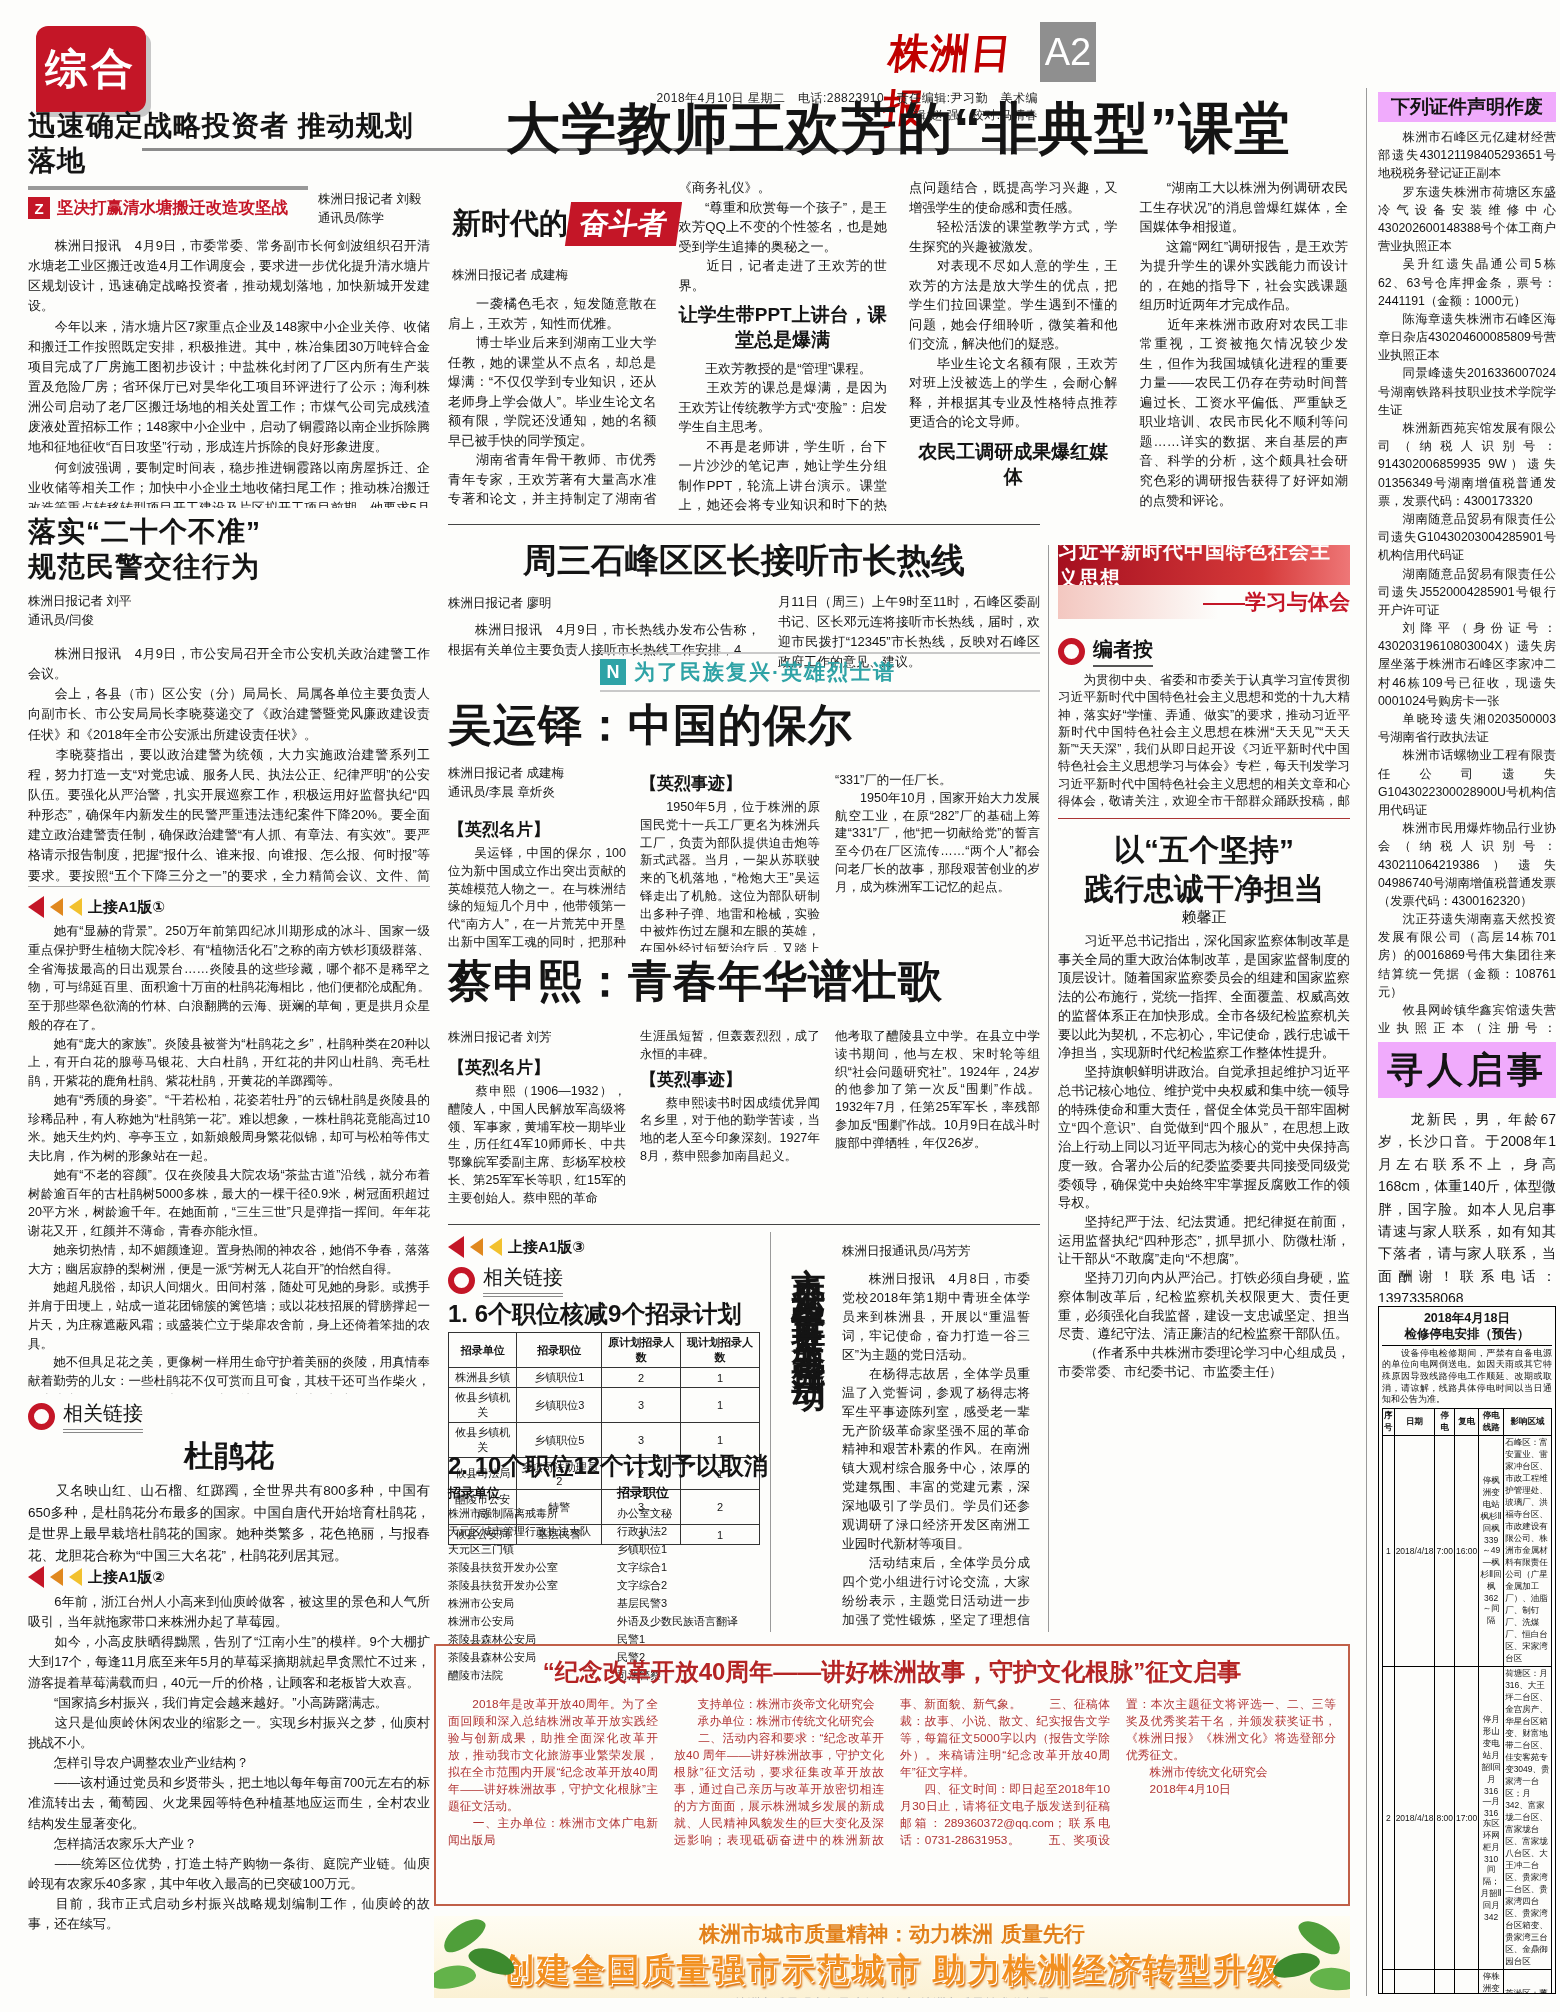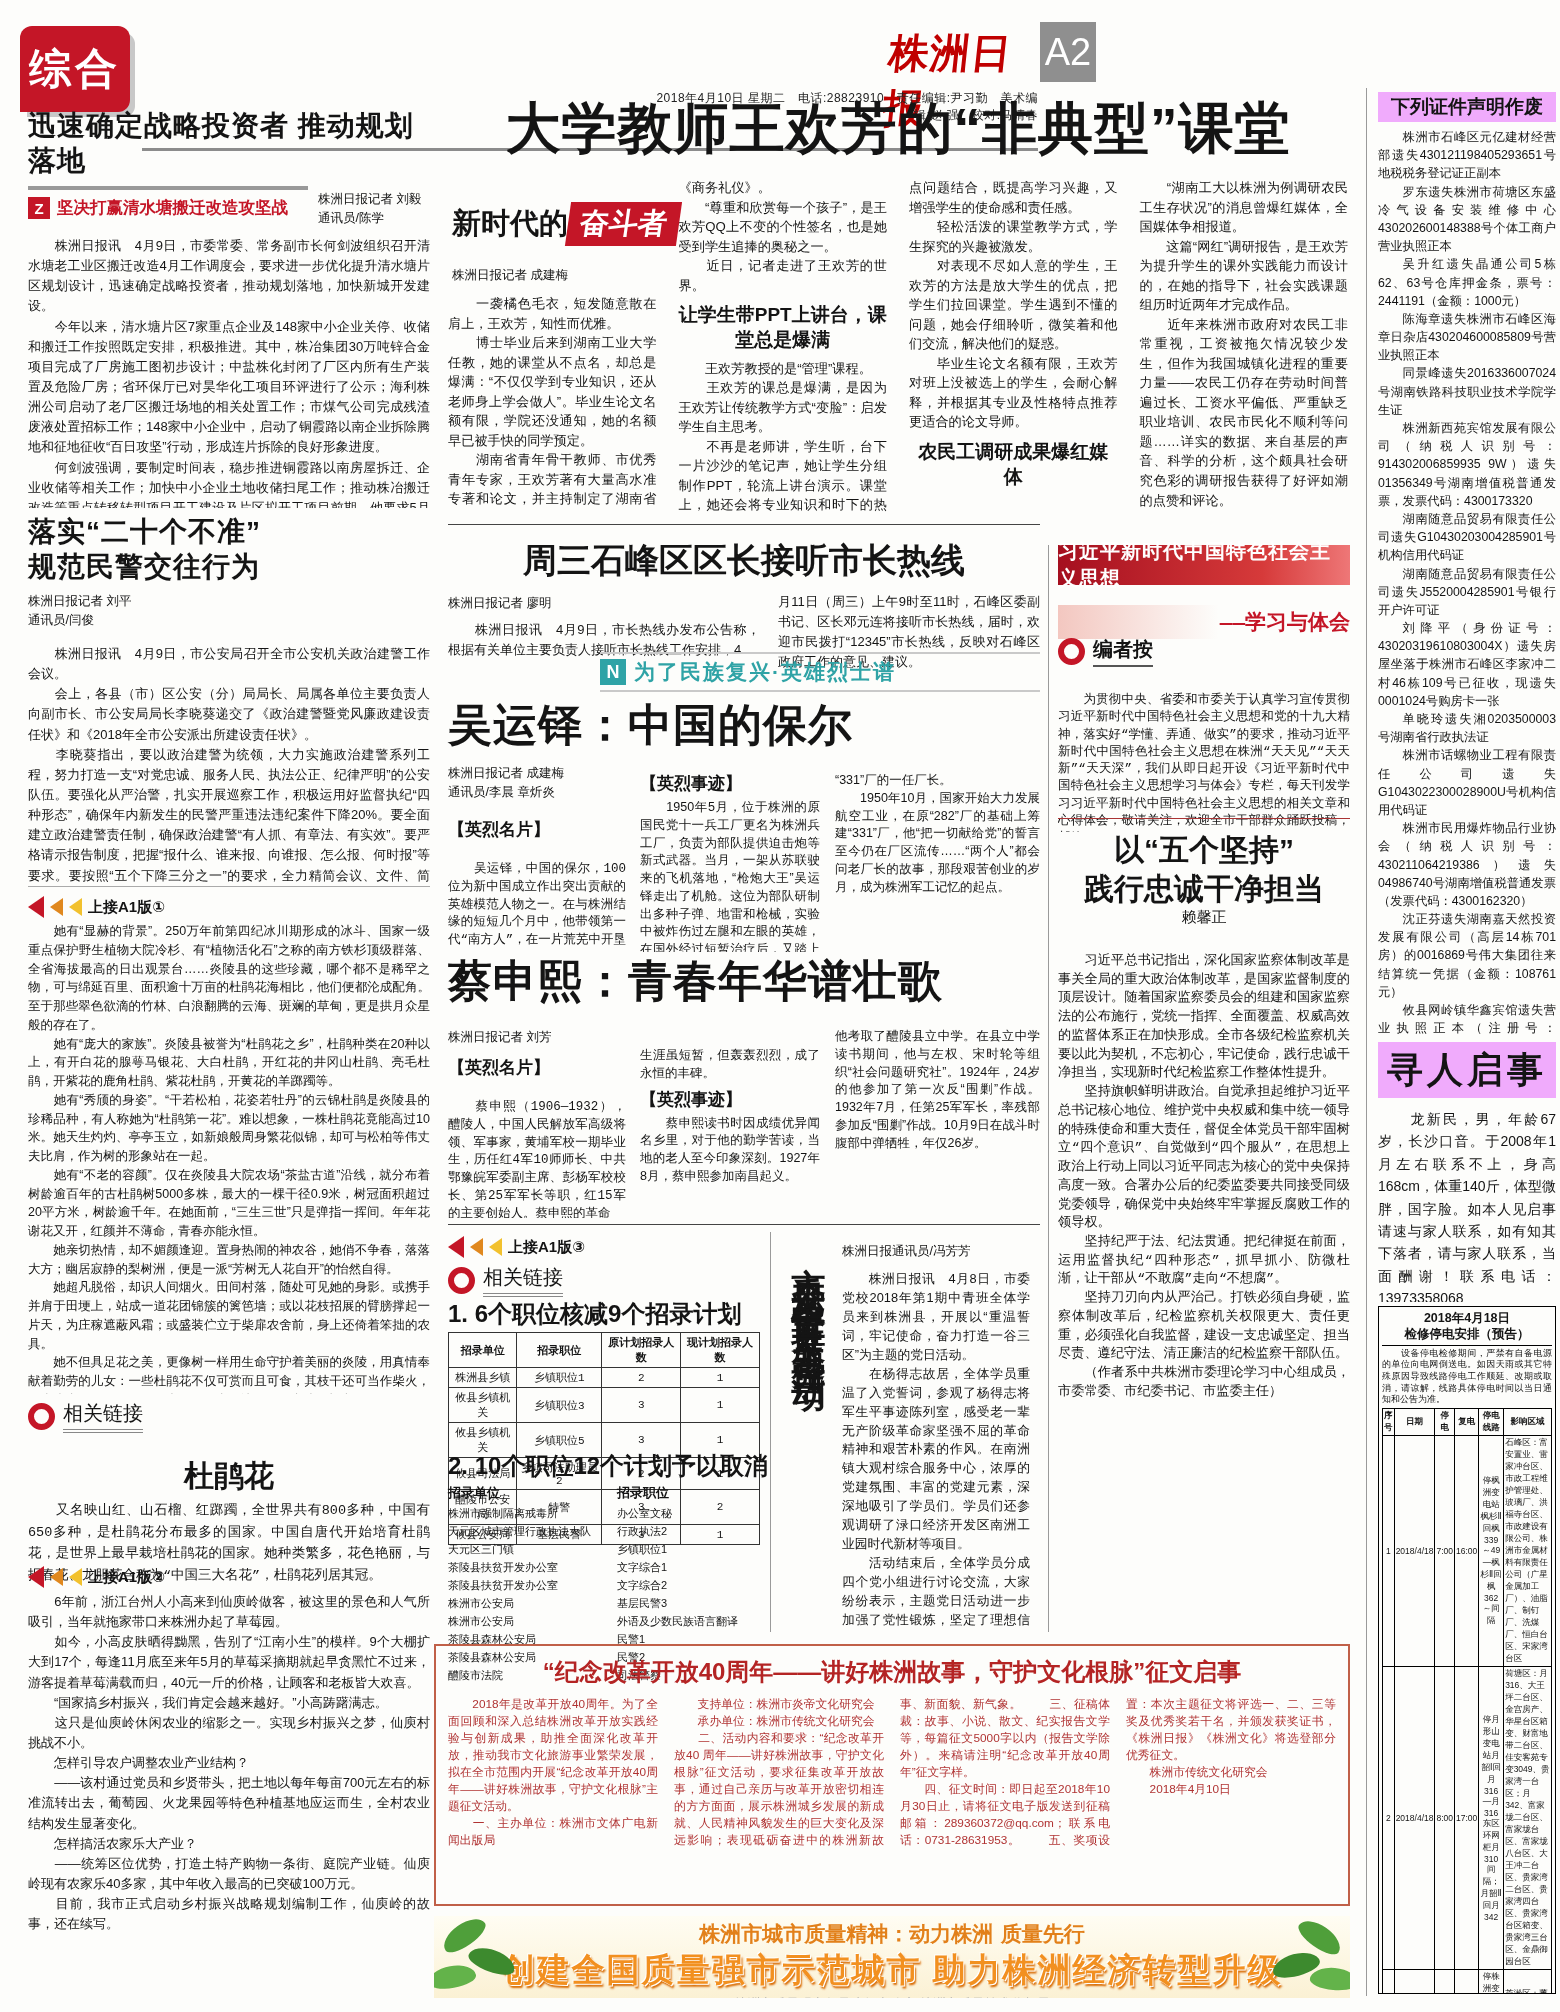--- a/index.html
+++ b/index.html
@@ -1,25 +1,25 @@
 <!DOCTYPE html>
 <html><head>
 <meta charset="utf-8">
 <style>
   html,body{margin:0;padding:0;background:#e8e8e4;}
   .page{position:relative;width:1560px;height:2012px;background:#fdfdfb;margin:0 auto;
         font-family:"Liberation Sans","DejaVu Sans",sans-serif;color:#141414;overflow:hidden;}
   .abs{position:absolute;}
-  .kai{font-family:Liberation Mono, monospace;margin-top:20px;}
+  .kai{font-family:Liberation Sans, sans-serif;}
   .jt{text-align:justify;}
   .pre{white-space:pre-line;}
   .clip{overflow:hidden;}
   .rule{background:#8c8c8c;}
   
-  .section-badge{left:20px;top:26px;width:110px;height:86px;background:#c41627;color:#fff;
+  .section-badge{left:36px;top:26px;width:110px;height:86px;background:#c41627;color:#fff;
      font-size:42px;font-weight:900;display:flex;align-items:center;justify-content:center;
      letter-spacing:4px;border-radius:12px 12px 12px 0;box-shadow:6px 6px 0 -1px #c8c8c8;}
   .masthead{left:886px;top:26px;width:150px;font-size:40px;font-weight:900;color:#c00000;
      font-family:"DejaVu Serif",serif;transform:skewX(-6deg);letter-spacing:1px;}
   .page-no{left:1040px;top:22px;width:56px;height:60px;background:#8f8f8f;color:#fff;
      font-size:38px;display:flex;align-items:center;justify-content:center;}
   .dateline{left:648px;top:90px;width:390px;font-size:12px;color:#222;text-align:right;letter-spacing:.5px;}
   
   .lt{left:28px;width:402px;}
   .a-title{font-size:28px;line-height:1.25;font-weight:900;letter-spacing:1px;}

